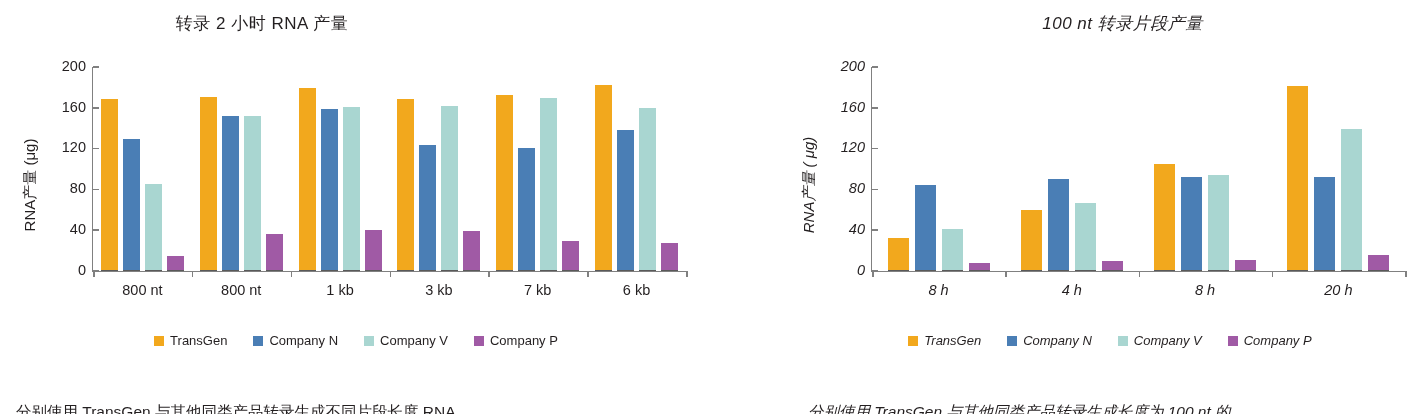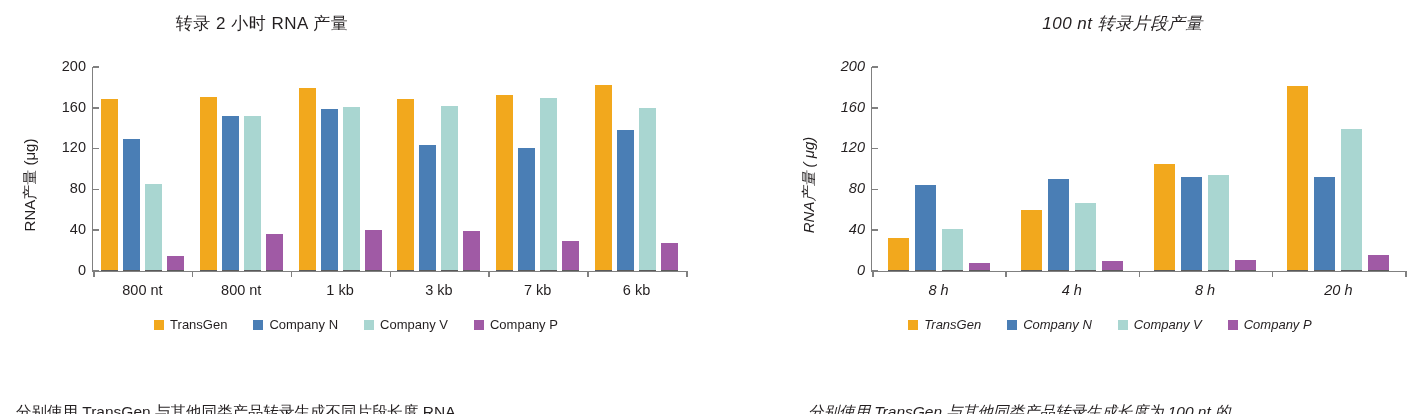--- a/index.html
+++ b/index.html
@@ -134,20 +134,21 @@
 
   
   .legend {
     position: absolute;
     display: flex;
     align-items: center;
     justify-content: center;
     gap: 26px;
     font-size: 13px;
     color: #231f20;
+    margin-top: 16px;
   }
   #panel-left  .legend { left: 40px; top: 317px; width: 620px; }
   #panel-right .legend { left: 25px; top: 317px; width: 570px; }
   .legend-item { display: flex; align-items: center; gap: 6px; white-space: nowrap; }
   .swatch { width: 10px; height: 10px; display: inline-block; }
 
   
   .caption {
     position: absolute;
     font-size: 15.5px;

